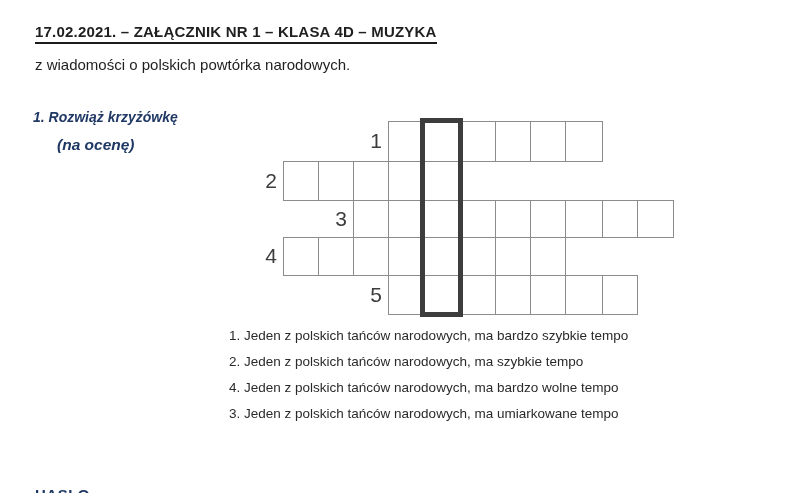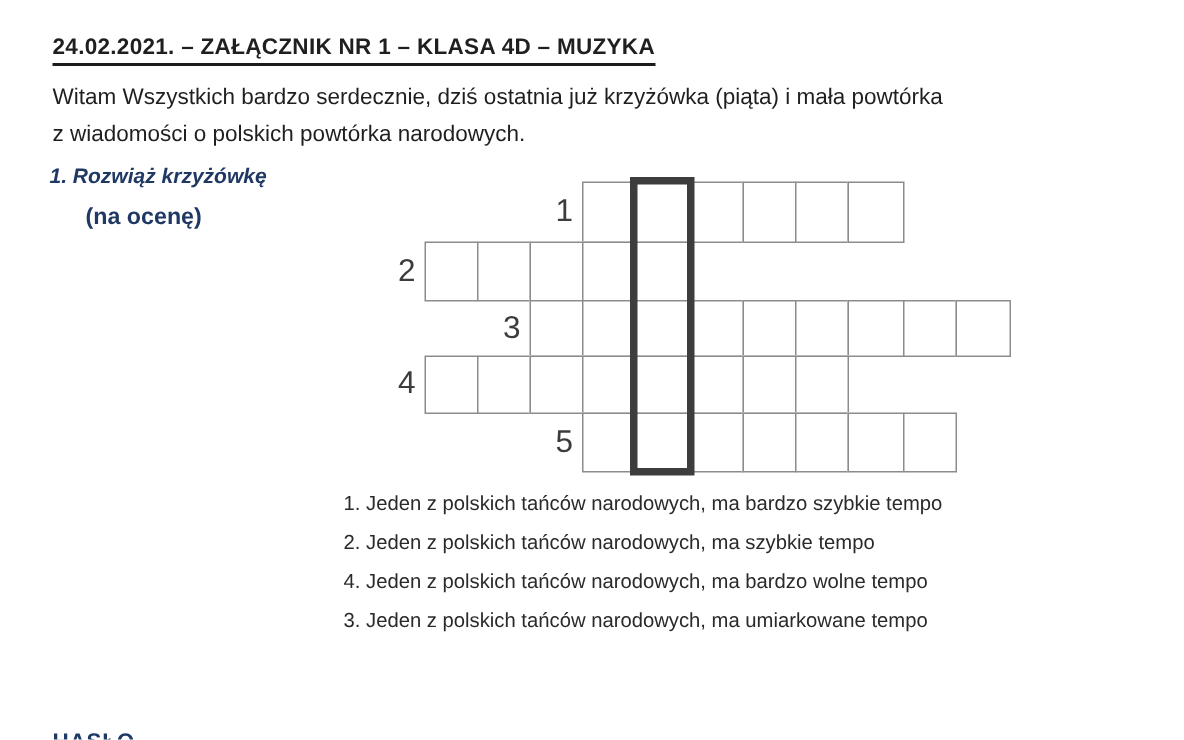--- a/index.html
+++ b/index.html
@@ -20,21 +20,21 @@
     position:absolute;left:35px;top:52px;
     font-size:15px;line-height:25px;white-space:nowrap;
   }
   .heading{
     position:absolute;left:33px;top:109px;
     font-size:14px;font-weight:bold;font-style:italic;
     color:var(--navy);white-space:nowrap;
   }
   .subheading{
     position:absolute;left:57px;top:136px;
-    font-size:15.5px;font-weight:bold;
+    font-size:15.5px;font-weight:bold;font-style:italic;
     color:var(--navy);white-space:nowrap;
   }
   .grid{position:absolute;left:0;top:0;width:789px;height:493px;}
   .cell{
     position:absolute;
     border:1px solid var(--gridline);
     box-sizing:border-box;
     background:#ffffff;
   }
   .row-num{
@@ -54,24 +54,23 @@
   }
   .haslo{
     position:absolute;left:35px;top:486px;
     font-size:15px;font-weight:bold;letter-spacing:.5px;
     color:var(--navy);white-space:nowrap;
   }
 </style>
 </head>
 <body>
 
-<div class="page-title">24.02.2021. – ZAŁĄCZNIK NR 1 – KLASA 4D – MUZYKA</div>
+<div class="page-title">17.02.2021. – ZAŁĄCZNIK NR 1 – KLASA 4D – MUZYKA</div>
 
 <div class="intro">
-  <div>Witam Wszystkich bardzo serdecznie, dziś ostatnia już krzyżówka (piąta) i mała powtórka</div>
   <div>z wiadomości o polskich powtórka narodowych.</div>
 </div>
 
 <div class="heading">1. Rozwiąż krzyżówkę</div>
 <div class="subheading">(na ocenę)</div>
 
 <div class="grid" id="grid">
     <div class="row-num" style="left: 360px; top: 121px; height: 40px; line-height: 40px;">1</div>
     <div class="cell" style="left: 388px; top: 121px; width: 36px; height: 41px;"></div>
     <div class="cell" style="left: 423px; top: 121px; width: 38px; height: 41px;"></div>

